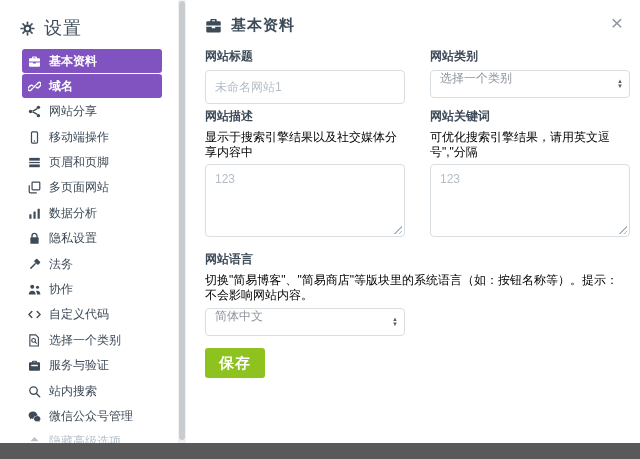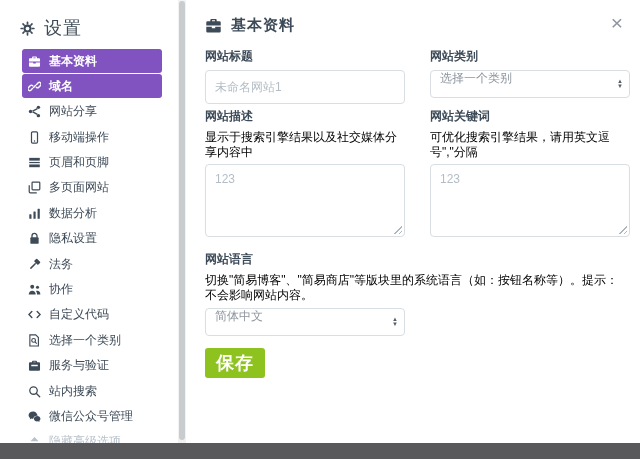--- a/index.html
+++ b/index.html
@@ -54,21 +54,21 @@
     font-family:inherit; font-size:12px; color:#3d4a57; padding:7px 9px; }
   .t-area textarea::placeholder { color:#b4bdc6; }
   .grip { position:absolute; right:2px; bottom:2px; width:8px; height:8px;
     background:
       linear-gradient(135deg, transparent 0 50%, #aeb6bd 50% 57%, transparent 57% 78%, #aeb6bd 78% 85%, transparent 85%);
   }
 
   .row2 { margin-top:4px; }
   .row3 { margin-top:14px; }
   .save-btn { margin-top:12px; width:60px; height:30px; background:#8dc21f; border:none; border-radius:3px;
-    color:#fff; font-size:18px; font-weight:bold; letter-spacing:1px; cursor:pointer; font-family:inherit; }
+    color:#fff; font-size:15px; font-weight:bold; letter-spacing:1px; cursor:pointer; font-family:inherit; }
 
   
   .bottom-bar { position:absolute; left:0; top:443px; width:640px; height:16px; background:#59595b; }
 </style>
 </head>
 <body>
 
 <div class="stage">
 
   <div class="sidebar">

